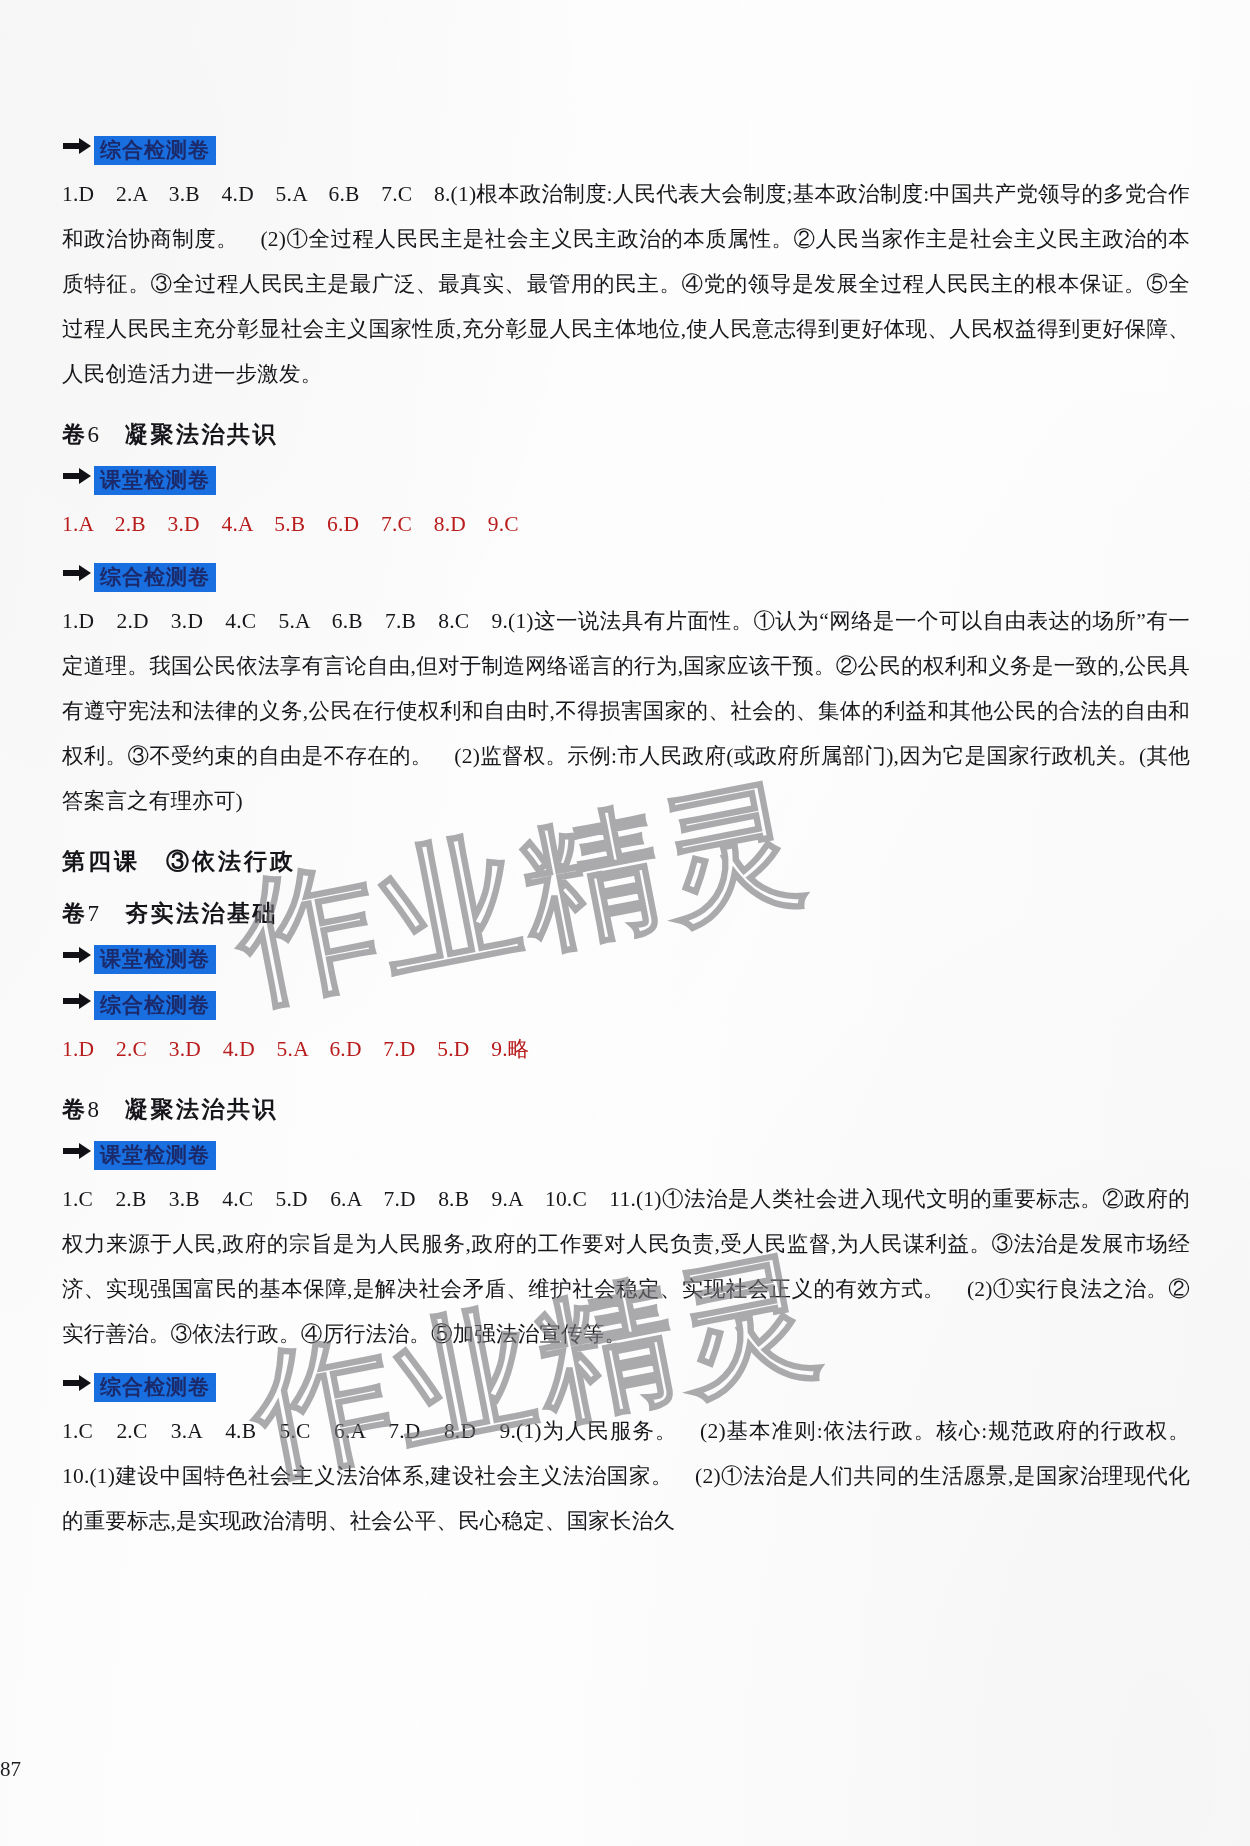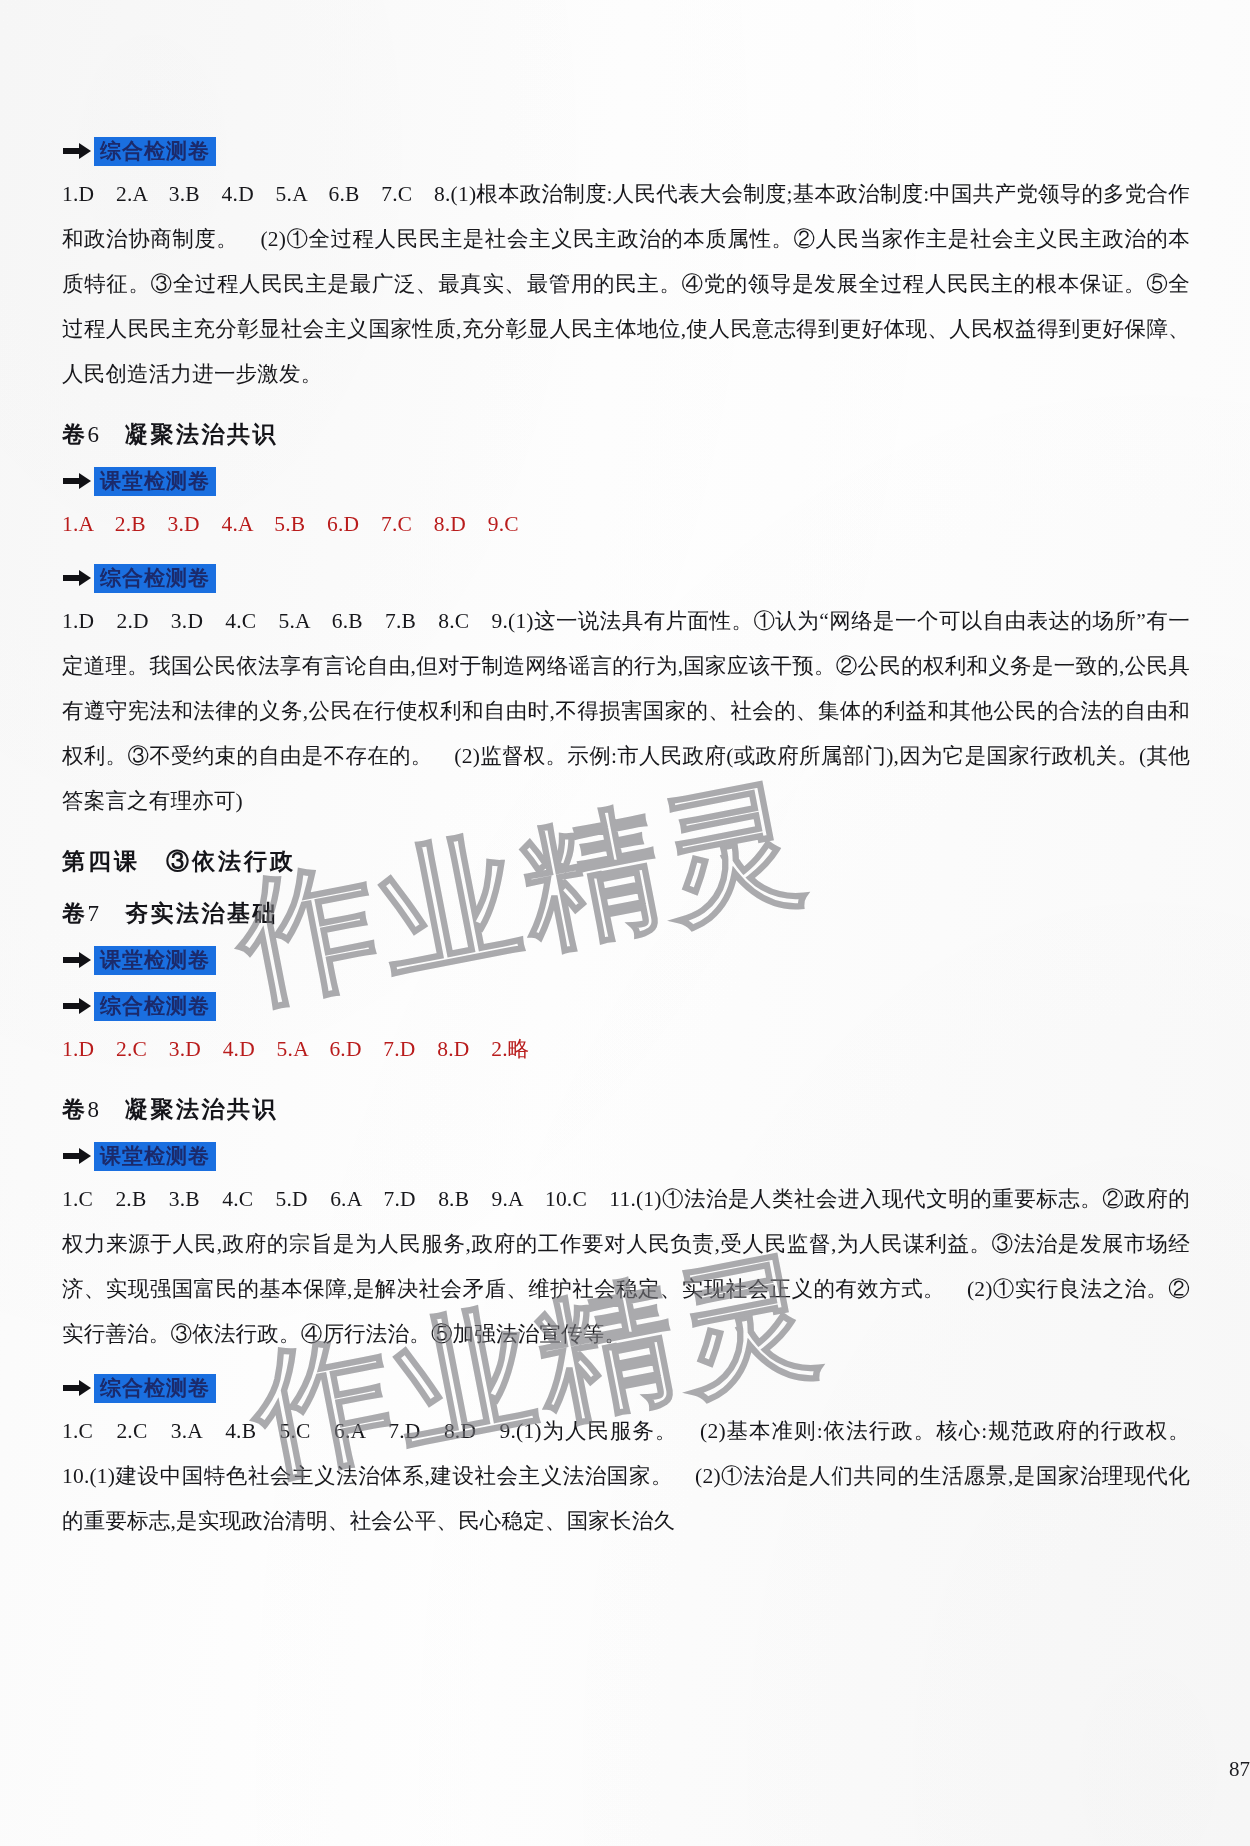--- a/index.html
+++ b/index.html
@@ -30,21 +30,21 @@
   .content {
     position: absolute;
     left: 62px;
     top: 120px;
     width: 1128px;
   }
 
   
   .banner {
     display: flex;
-    align-items: center;
+    align-items: flex-start;
     margin: 16px 0 6px 0;
     height: 30px;
   }
   .banner .arrow-icon {
     width: 30px;
     height: 20px;
     display: block;
     margin-right: 2px;
   }
   .banner .label {
@@ -122,21 +122,21 @@
     letter-spacing: 6px;
     transform: rotate(-11deg);
   }
 
   
   .page-number {
     position: absolute;
     left: 0;
     right: 0;
     bottom: 64px;
-    text-align: right;
+    text-align: left;
     font-family: "Liberation Serif", serif;
     font-size: 21px;
     color: #1d1d21;
   }
 </style>
 </head>
 <body>
 
 <div class="page">
   <div class="scan-tint"></div>
@@ -185,21 +185,21 @@
       </svg>
       <span class="label">课堂检测卷</span>
     </div>
 
     <div class="banner">
       <svg class="arrow-icon" viewBox="0 0 30 20">
         <path d="M1 7 L17 7 L17 2 L29 10 L17 18 L17 13 L1 13 Z" fill="#111115"></path>
       </svg>
       <span class="label">综合检测卷</span>
     </div>
-    <p class="answers">1.D　2.C　3.D　4.D　5.A　6.D　7.D　8.D　2.略</p>
+    <p class="answers">1.D　2.C　3.D　4.D　5.A　6.D　7.D　5.D　9.略</p>
 
     <div class="heading">
       <span>卷</span><span class="num">8</span><span class="gap"></span><span>凝聚法治共识</span>
     </div>
 
     <div class="banner">
       <svg class="arrow-icon" viewBox="0 0 30 20">
         <path d="M1 7 L17 7 L17 2 L29 10 L17 18 L17 13 L1 13 Z" fill="#111115"></path>
       </svg>
       <span class="label">课堂检测卷</span>

